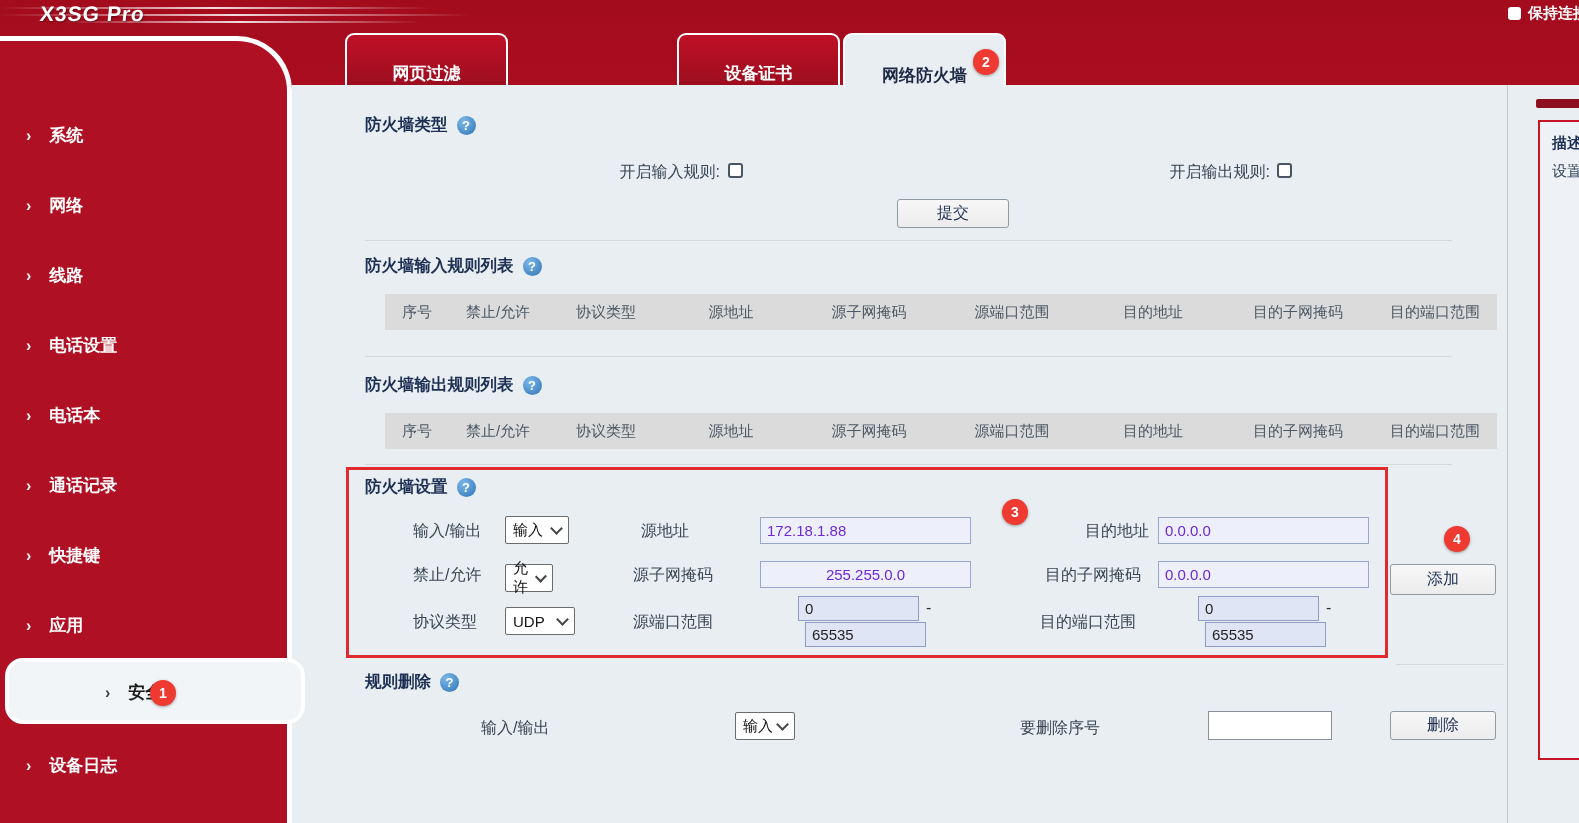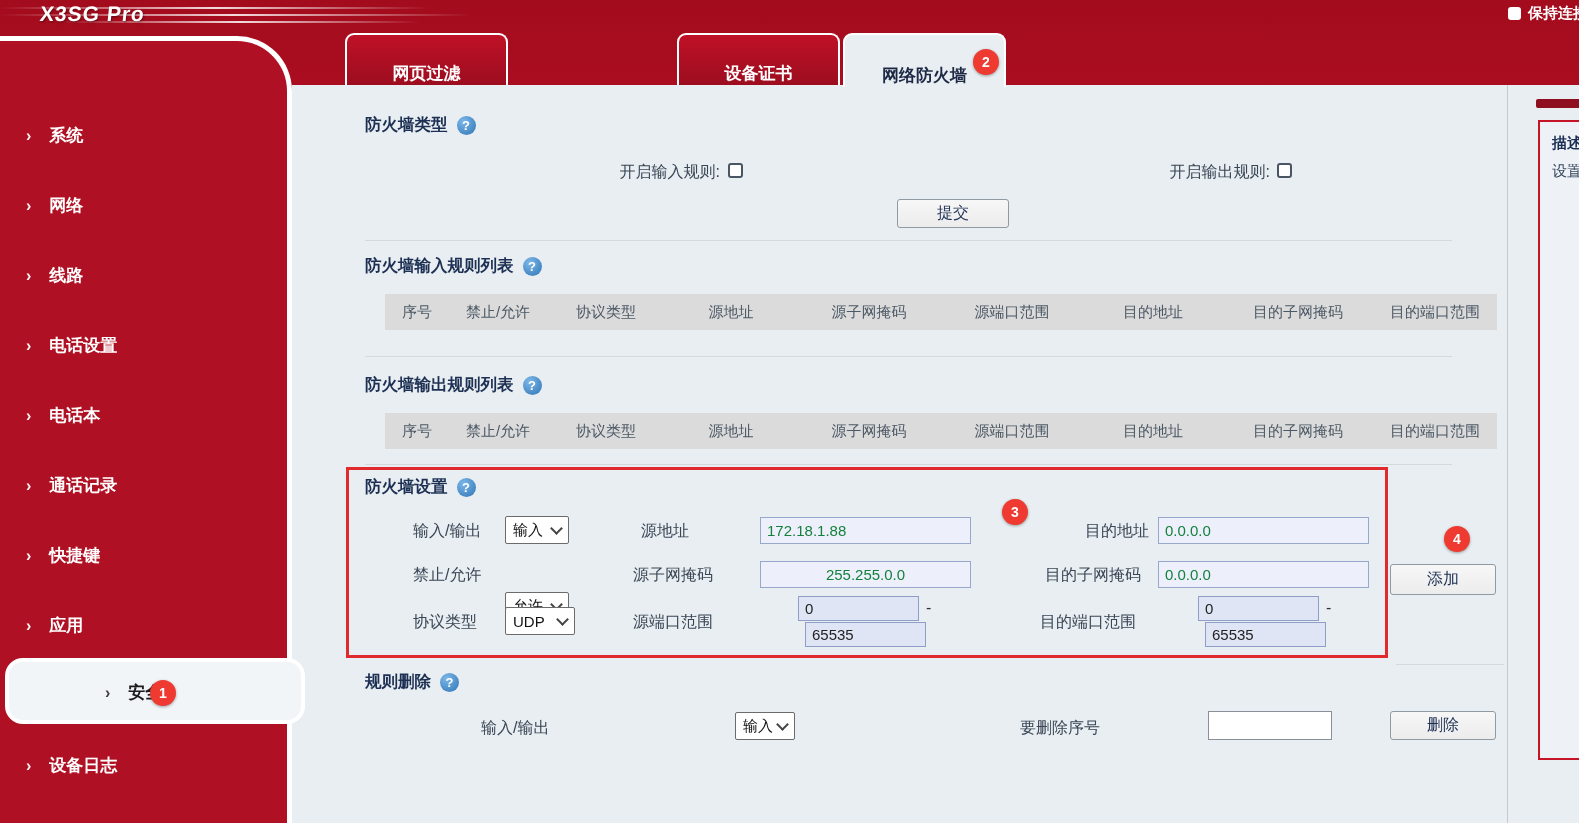--- a/index.html
+++ b/index.html
@@ -41,21 +41,21 @@
       box-sizing:border-box;z-index:11;cursor:pointer;}
   .btn{position:absolute;background:linear-gradient(180deg,#f7f7f7,#ececec);border:1px solid #8f9aa3;
        border-radius:3px;color:#1d3054;font-size:16px;display:flex;align-items:center;justify-content:center;
        z-index:11;cursor:pointer;font-family:inherit;}
   .divider{position:absolute;height:1px;background:#d5d9dc;z-index:3;}
   .thead{position:absolute;display:flex;background:#dbdbdb;height:36px;align-items:center;z-index:3;}
   .thead span{text-align:center;font-size:15px;color:#4c5865;}
   .sel{position:absolute;background:#fff;border:1px solid #6b6b6b;border-radius:2px;display:flex;align-items:center;
        justify-content:space-between;padding:0 7px;font-size:15px;color:#111;box-sizing:border-box;z-index:11;cursor:pointer;}
   .chev{width:7px;height:7px;border-right:2px solid #444;border-bottom:2px solid #444;transform:rotate(45deg);margin-top:-3px;}
-  .tinput{position:absolute;background:#edf0fb;border:1px solid #98a8cc;font-size:15px;color:#15803d;
+  .tinput{position:absolute;background:#edf0fb;border:1px solid #98a8cc;font-size:15px;color:#6d28d9;
           padding:2px 6px;box-sizing:border-box;z-index:11;font-family:inherit;}
   .pinput{position:absolute;background:#dfe5f4;border:1px solid #8e9ec7;font-size:15px;color:#222;
           padding:2px 6px;box-sizing:border-box;z-index:11;font-family:inherit;}
   .winput{position:absolute;background:#fff;border:1px solid #8a9099;font-size:15px;color:#222;
           padding:2px 6px;box-sizing:border-box;z-index:11;font-family:inherit;}
   .dash{position:absolute;font-size:16px;color:#333;z-index:11;}
   .badge{position:absolute;width:26px;height:26px;border-radius:50%;background:#ee3a30;color:#fff;font-weight:bold;
          font-size:14px;text-align:center;line-height:26px;box-shadow:0 1px 3px rgba(0,0,0,.35);z-index:30;}
   .annobox{position:absolute;border:3px solid #e02a2e;box-sizing:border-box;z-index:10;}
   
@@ -194,21 +194,21 @@
     <span>输入</span>
     <span class="chev"></span>
   </div>
   <span class="lbl" style="left:641px;top:521px">源地址</span>
   <input class="tinput" style="left: 760px; top: 517px; width: 211px; height: 27px;" value="172.18.1.88">
   <div class="badge" style="left:1002px;top:499px">3</div>
   <span class="lbl" style="left:1085px;top:521px">目的地址</span>
   <input class="tinput" style="left: 1158px; top: 517px; width: 211px; height: 27px;" value="0.0.0.0">
 
   <span class="lbl" style="left:413px;top:565px">禁止/允许</span>
-  <div class="sel" style="left:505px;top:592px;width:64px;height:28px">
+  <div class="sel" style="left:505px;top:564px;width:48px;height:28px">
     <span>允许</span>
     <span class="chev"></span>
   </div>
   <span class="lbl" style="left:633px;top:565px">源子网掩码</span>
   <input class="tinput" style="left: 760px; top: 561px; width: 211px; height: 27px; text-align: center;" value="255.255.0.0">
   <span class="lbl" style="left:1045px;top:565px">目的子网掩码</span>
   <input class="tinput" style="left: 1158px; top: 561px; width: 211px; height: 27px;" value="0.0.0.0">
   <div class="badge" style="left:1444px;top:526px">4</div>
   <button class="btn" style="left:1390px;top:564px;width:106px;height:31px">添加</button>
 

